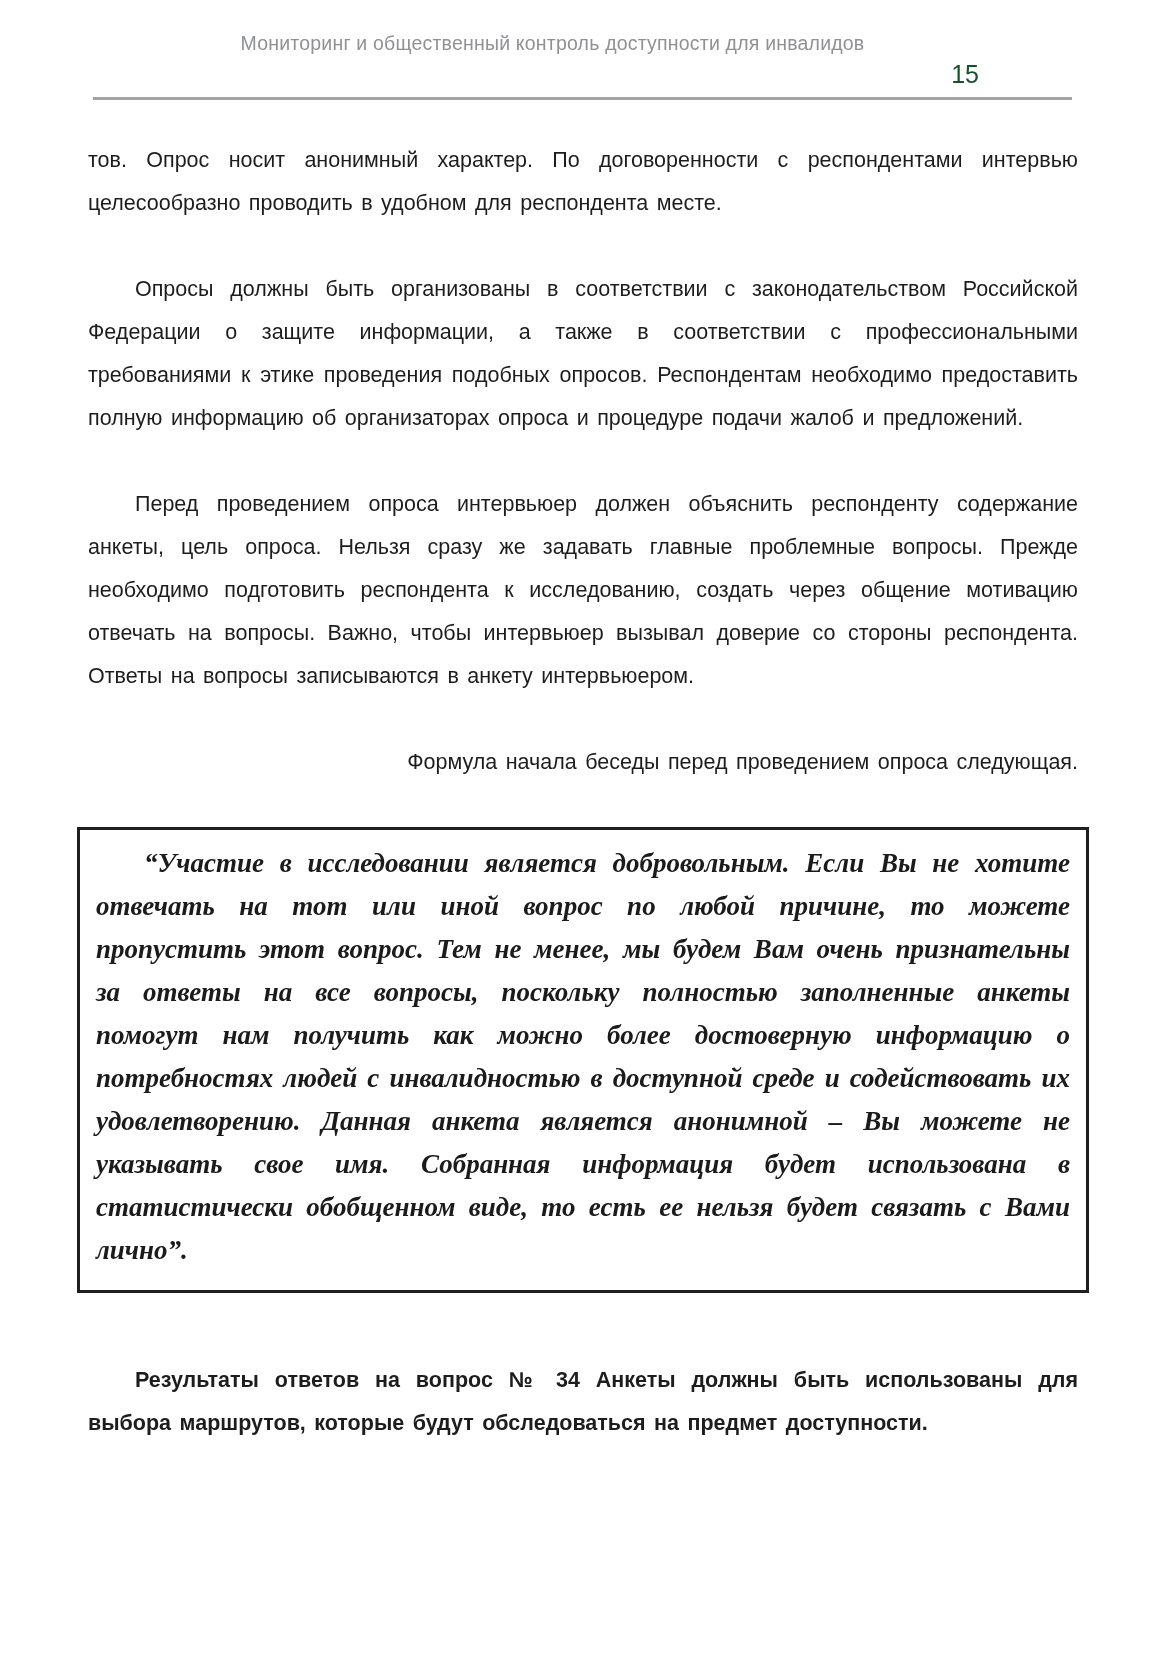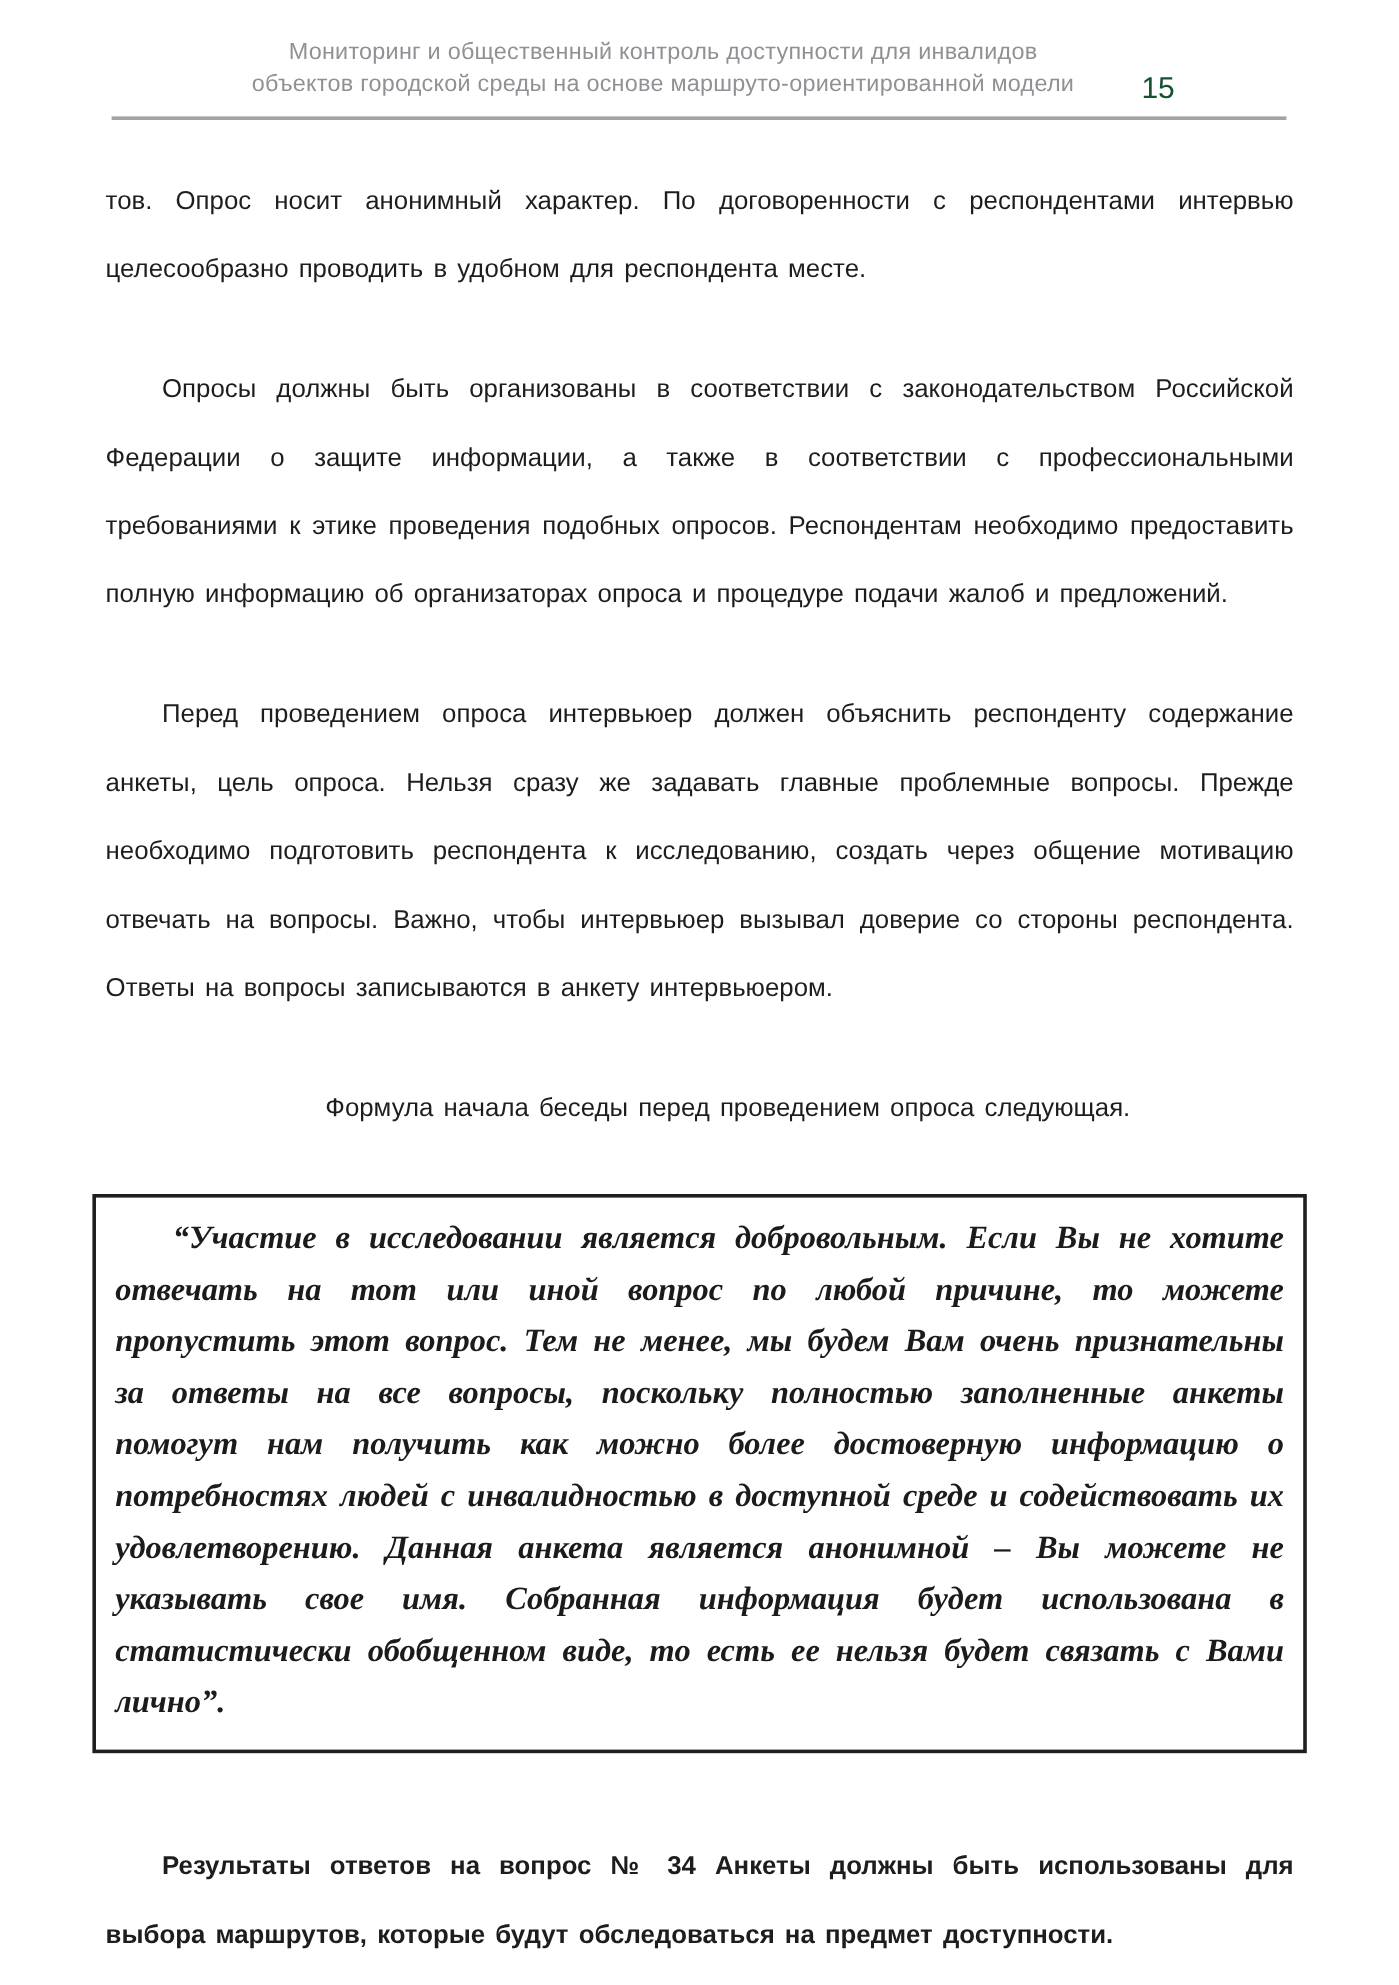--- a/index.html
+++ b/index.html
@@ -54,33 +54,33 @@
     
     .content {
       position: absolute;
       top: 139px;
       left: 88px;
       width: 990px;
     }
     .para {
       margin: 0 0 43px 0;
       font-size: 21.5px;
-      line-height: 57px;
+      line-height: 43px;
       color: #1d1d1d;
       text-align: justify;
       text-indent: 47px;
       word-spacing: 2.5px;
       hyphens: auto;
     }
     .para.no-indent {
       text-indent: 0;
     }
     .para.formula {
       margin-top: 12px;
-      text-align: center;
+      text-align: right;
     }
 
     
     .quote-box {
       margin: 36px -11px 0 -11px;
       border: 3px solid #1f1f1f;
       padding: 12px 16px 18px 16px;
       min-height: 396px;
       box-sizing: border-box;
       background: #ffffff;
@@ -106,21 +106,20 @@
     }
   </style>
 </head>
 <body>
 
 <div class="page">
 
   <div class="header">
     <div class="header-text">
       <div>Мониторинг и общественный контроль доступности для инвалидов</div>
-      <div>объектов городской среды на основе маршруто-ориентированной модели</div>
     </div>
   </div>
 
   <div class="page-number">15</div>
 
   <div class="header-rule"></div>
 
   <div class="content">
 
     <p class="para no-indent">тов. Опрос носит анонимный характер. По договоренности с респондентами интервью целесообразно проводить в удобном для респондента месте.</p>

